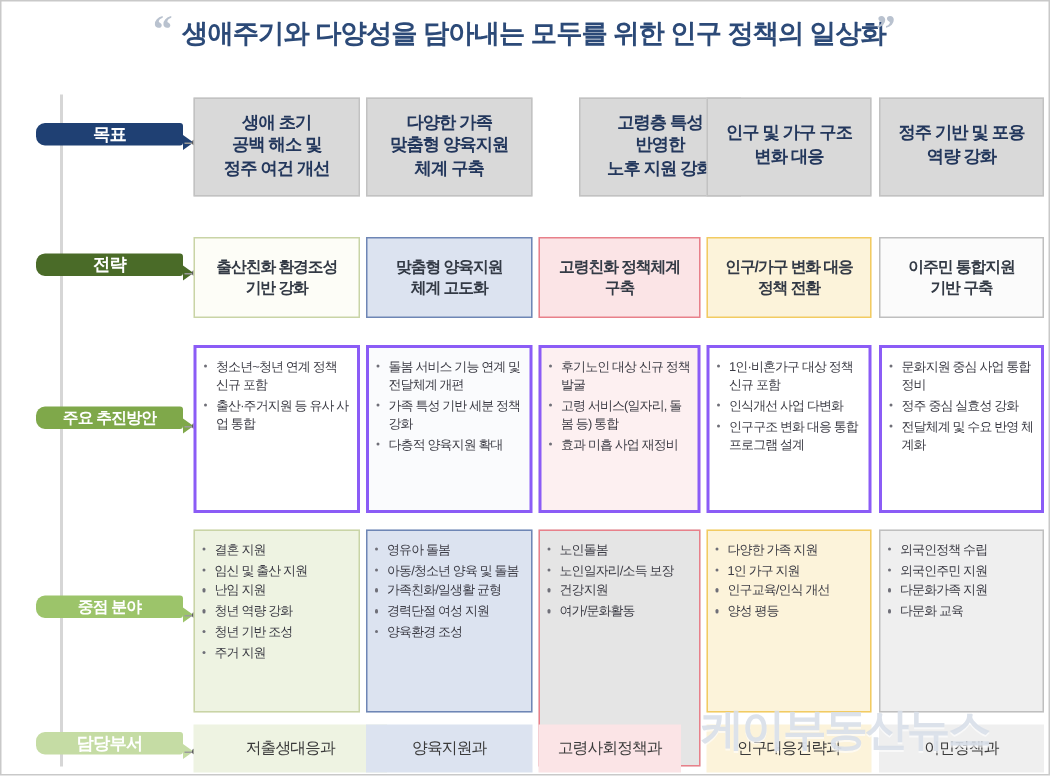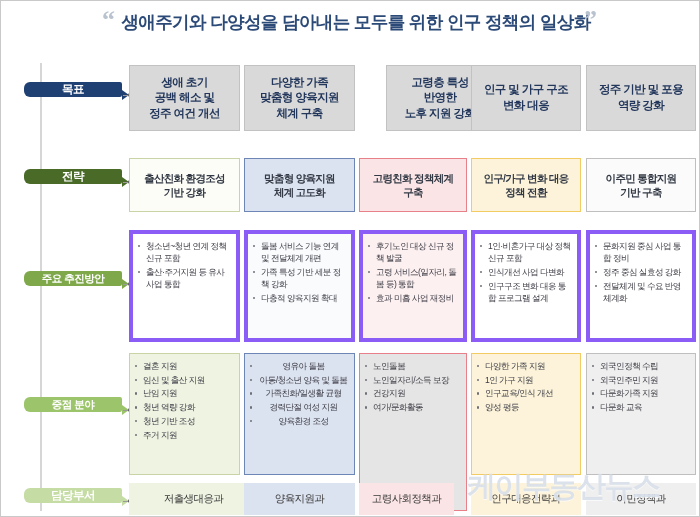--- a/index.html
+++ b/index.html
@@ -96,21 +96,21 @@
     text-align:center;
     font-size:10.5px;font-weight:bold;color:#333a45;
     line-height:1.35;letter-spacing:-0.7px;
     border-width:1.4px;border-style:solid;
     padding:2px;
   }
 
   
   .plan-cell{
     background:#ffffff;
-    border:4px solid #8b5cf6;
+    border:2px solid #8b5cf6;
     padding:6px 5px 5px 4px;
   }
 
   
   .focus-cell{
     border-width:1.4px;border-style:solid;
     padding:6px 5px 5px 4px;
   }
 
   
@@ -202,21 +202,21 @@
       <div class="cell dept-cell" style="left: 128px; top: 482px; width: 129px; height: 32px; background: rgb(238, 243, 226);">저출생대응과</div>
       <div class="cell goal-cell" style="left: 243px; top: 64px; width: 111px; height: 66px;">다양한 가족<br>맞춤형 양육지원<br>체계 구축</div>
       <div class="cell strategy-cell" style="left: 243px; top: 157px; width: 111px; height: 54px; border-color: rgb(110, 134, 181); background: rgb(220, 227, 240);">맞춤형 양육지원<br>체계 고도화</div>
       <div class="cell plan-cell" style="left: 243px; top: 229px; width: 111px; height: 112px; background: rgb(250, 251, 253);">
         <ul class="bullets">
           <li>돌봄 서비스 기능 연계 및 전달체계 개편</li>
           <li>가족 특성 기반 세분 정책 강화</li>
           <li>다층적 양육지원 확대</li>
         </ul>
       </div>
-      <div class="cell focus-cell" style="left: 243px; top: 352px; width: 111px; height: 122px; border-color: rgb(110, 134, 181); background: rgb(220, 227, 240); text-align: center;">
+      <div class="cell focus-cell" style="left: 243px; top: 352px; width: 111px; height: 122px; border-color: rgb(110, 134, 181); background: rgb(220, 227, 240);">
         <ul class="bullets">
           <li>영유아 돌봄</li>
           <li>아동/청소년 양육 및 돌봄</li>
           <li>가족친화/일생활 균형</li>
           <li>경력단절 여성 지원</li>
           <li>양육환경 조성</li>
         </ul>
       </div>
       <div class="cell dept-cell" style="left: 243px; top: 482px; width: 111px; height: 32px; background: rgb(220, 227, 240);">양육지원과</div>
       <div class="cell goal-cell" style="left: 358px; top: 64px; width: 108px; height: 66px; margin-left: 27px;">고령층 특성<br>반영한<br>노후 지원 강화</div>

